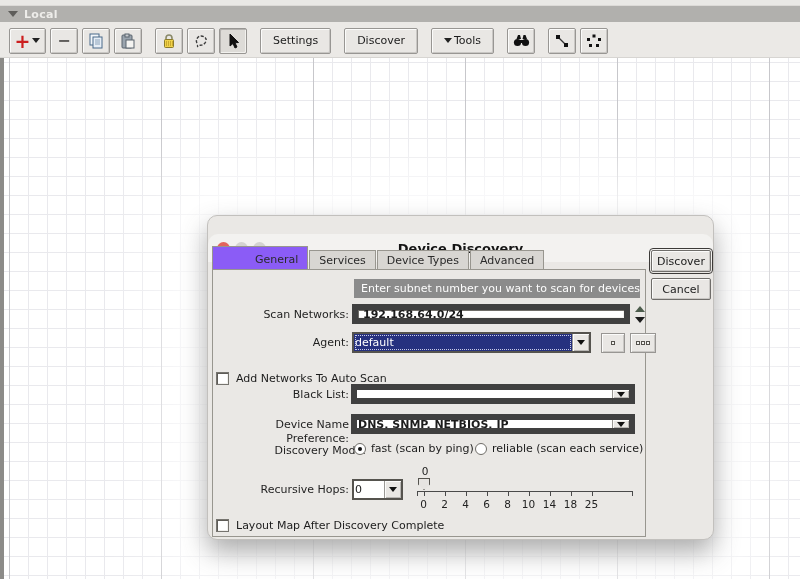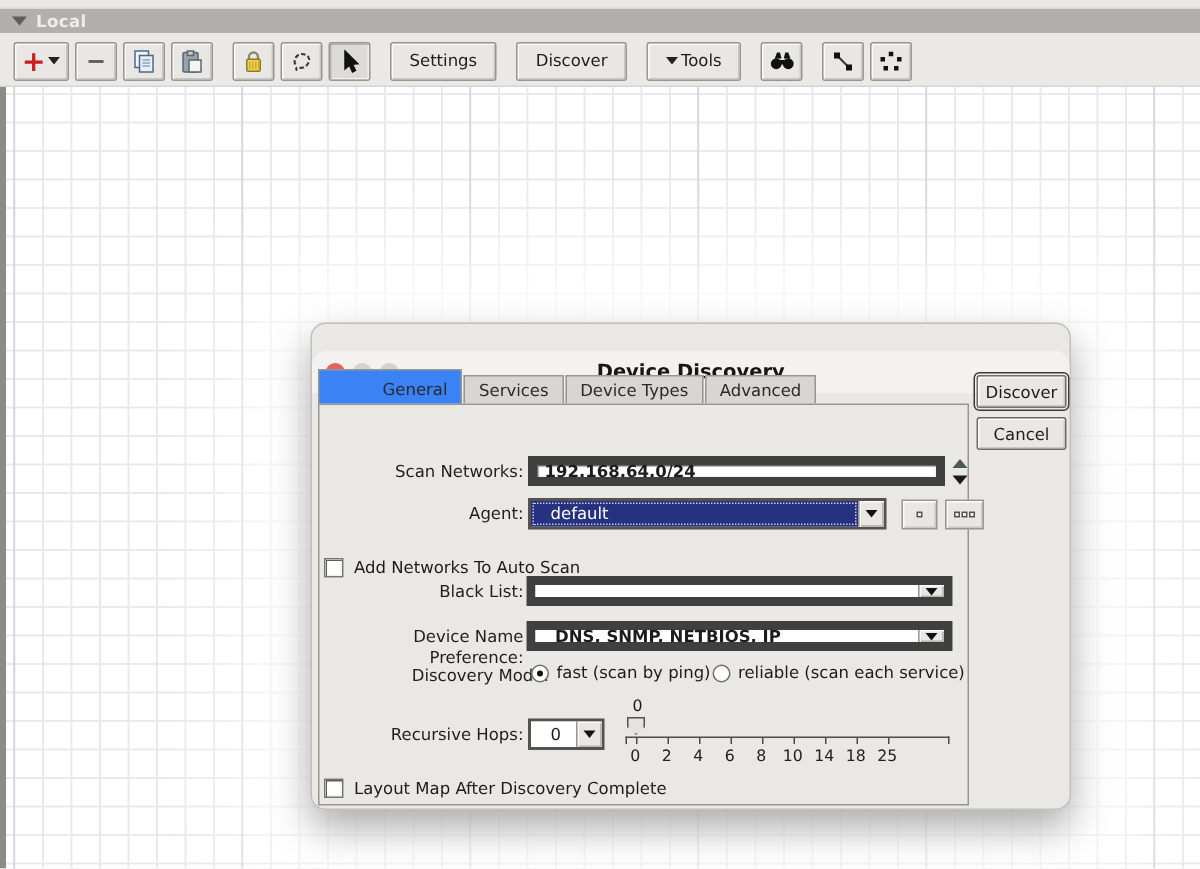--- a/index.html
+++ b/index.html
@@ -54,21 +54,21 @@
   .lights { display:flex; gap:5px; margin-left:9px; z-index:2; }
   .light { width:13px; height:13px; border-radius:50%; }
   .light.red { background:#e2645d; }
   .light.gray { background:#d4d3d1; }
 
   .tabs { position:absolute; left:4px; top:30px; height:23px; display:flex; align-items:flex-end; }
   .tab {
     background:#d8d6d2; border:1px solid #98968f; border-bottom:none; padding:3px 9px 4px;
     margin-right:1px; height:19px; color:#2a2a2a;
   }
-  .tab.active { background:#3b82f6; height:23px; padding-top:6px; position:relative; z-index:3;padding-left:42px; }
+  .tab.active { background:#8b5cf6; height:23px; padding-top:6px; position:relative; z-index:3;padding-left:42px; }
   .panel {
     position:absolute; left:4px; top:53px; width:434px; height:268px;
     border:1px solid #98968f; background:#eae8e5; z-index:2;
   }
 
   .side-btn {
     position:absolute; left:443px; width:60px; height:22px; background:#e9e7e4;
     border:1px solid #6f6d6a; border-radius:2px; box-shadow:inset 1px 1px 0 #fbfbfa, inset -1px -1px 0 #c9c7c4;
     display:flex; align-items:center; justify-content:center;
   }
@@ -79,21 +79,21 @@
   .panel > * { position:absolute; }
   .tooltip { left:141px; top:9px; width:286px; height:19px; background:#8b8b8b; color:#fdfdfd; display:flex; align-items:center; padding-left:7px; }
   .flabel { width:133px; text-align:right; color:#1f1f1f; }
   .sunken { background:#fff; border:6px solid #404040; box-shadow:inset 1px 1px 0 #6f6d68, inset -1px -1px 0 #f4f3f0;font-weight:bold; }
   .text-input { left:139px; top:34px; width:278px; height:20px; display:flex; align-items:center; padding-left:5px; }
   .spinner { left:420px; top:36px; width:13px; height:17px; display:flex; flex-direction:column; justify-content:space-between; align-items:center; }
   .spin-up { width:0; height:0; border-left:5px solid transparent; border-right:5px solid transparent; border-bottom:6px solid #4c5c4c; }
   .spin-down { width:0; height:0; border-left:5px solid transparent; border-right:5px solid transparent; border-top:6px solid #1c1c1c; }
 
   .combo { height:20px; display:flex; align-items:stretch; }
-  .combo .val { flex:1; display:flex; align-items:center; padding-left:13px; background:#fff; overflow:hidden; white-space:nowrap; }
+  .combo .val { flex:1; display:flex; align-items:center; padding-left:1px; background:#fff; overflow:hidden; white-space:nowrap; }
   .combo .dbtn { width:17px; background:#e9e7e4; border-left:1px solid #9a9894; display:flex; align-items:center; justify-content:center; box-shadow:inset 1px 1px 0 #fbfbfa, inset -1px -1px 0 #b9b7b4; }
   .combo .dbtn .dd-tri { border-top-color:#111; }
 
   .agent-combo { left:139px; top:62px; width:239px; height:21px; border:2px solid #55534e; box-shadow:none; }
   .agent-combo .val { background:#26317f; color:#fff; outline:1px dotted #c8cbe8; outline-offset:-2px; }
 
   .mini-btn { top:63px; width:24px; height:20px; background:#e9e7e4; border:1px solid #989693; box-shadow:inset 1px 1px 0 #fbfbfa, inset -1px -1px 0 #c9c7c4; display:flex; align-items:center; justify-content:center; gap:1px; }
   .sq { width:4px; height:4px; border:1px solid #55534e; background:#f4f3f0; }
 
   .checkbox-row { display:flex; align-items:center; gap:7px; }
@@ -231,20 +231,23 @@
 
   <div class="side-btn default">
     <span>Discover</span>
   </div>
   <div class="side-btn plain">
     <span>Cancel</span>
   </div>
 
   <div class="panel">
 
+    <div class="tooltip">
+      <span>Enter subnet number you want to scan for devices</span>
+    </div>
 
     <div class="flabel row-label" style="left:3px; top:38px;">Scan Networks:</div>
     <div class="sunken text-input">
       <span>192.168.64.0/24</span>
     </div>
     <div class="spinner">
       <span class="spin-up"></span>
       <span class="spin-down"></span>
     </div>
 

